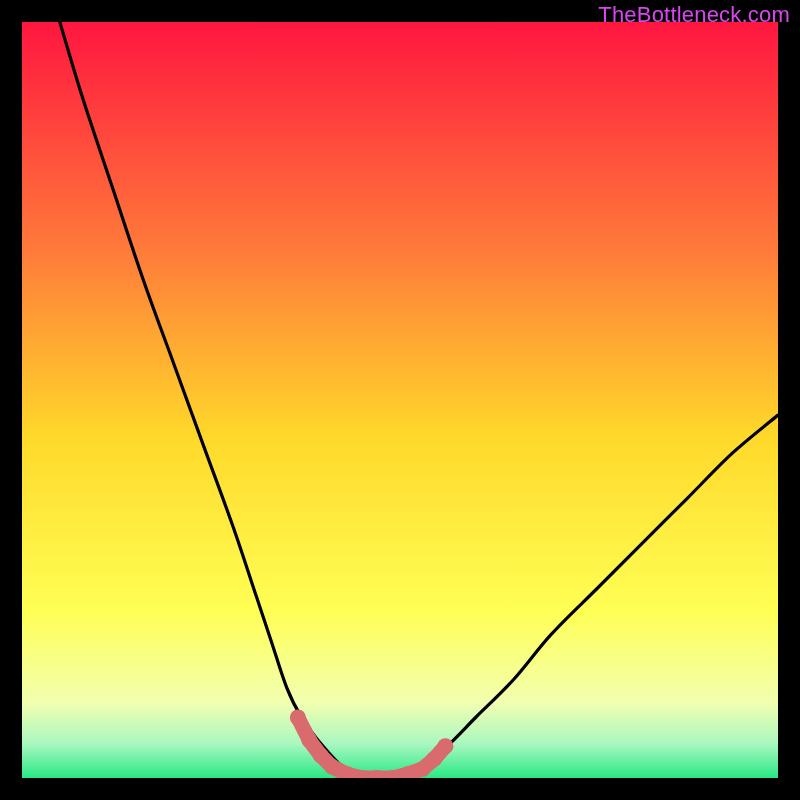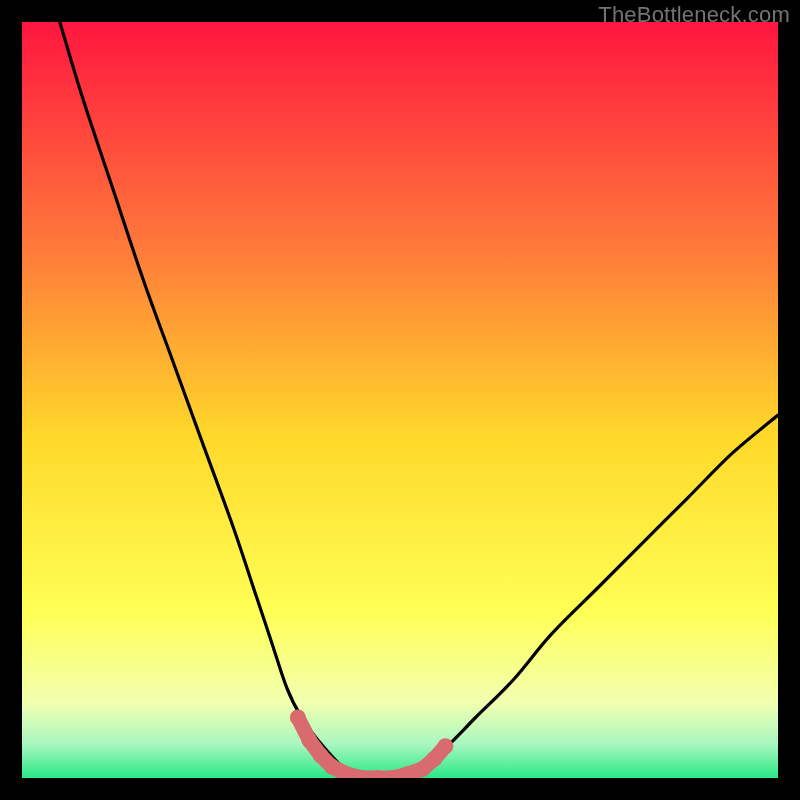--- a/index.html
+++ b/index.html
@@ -23,21 +23,21 @@
     position: absolute;
     left: 22px;
     top: 22px;
     width: 756px;
     height: 756px;
   }
   .watermark {
     position: absolute;
     top: 2px;
     right: 10px;
-    color: #737373;
+    color: #d946ef;
     font-size: 22px;
     font-weight: 500;
     letter-spacing: 0.2px;
   }
 </style>
 </head>
 <body>
 
 <div class="frame">
 

